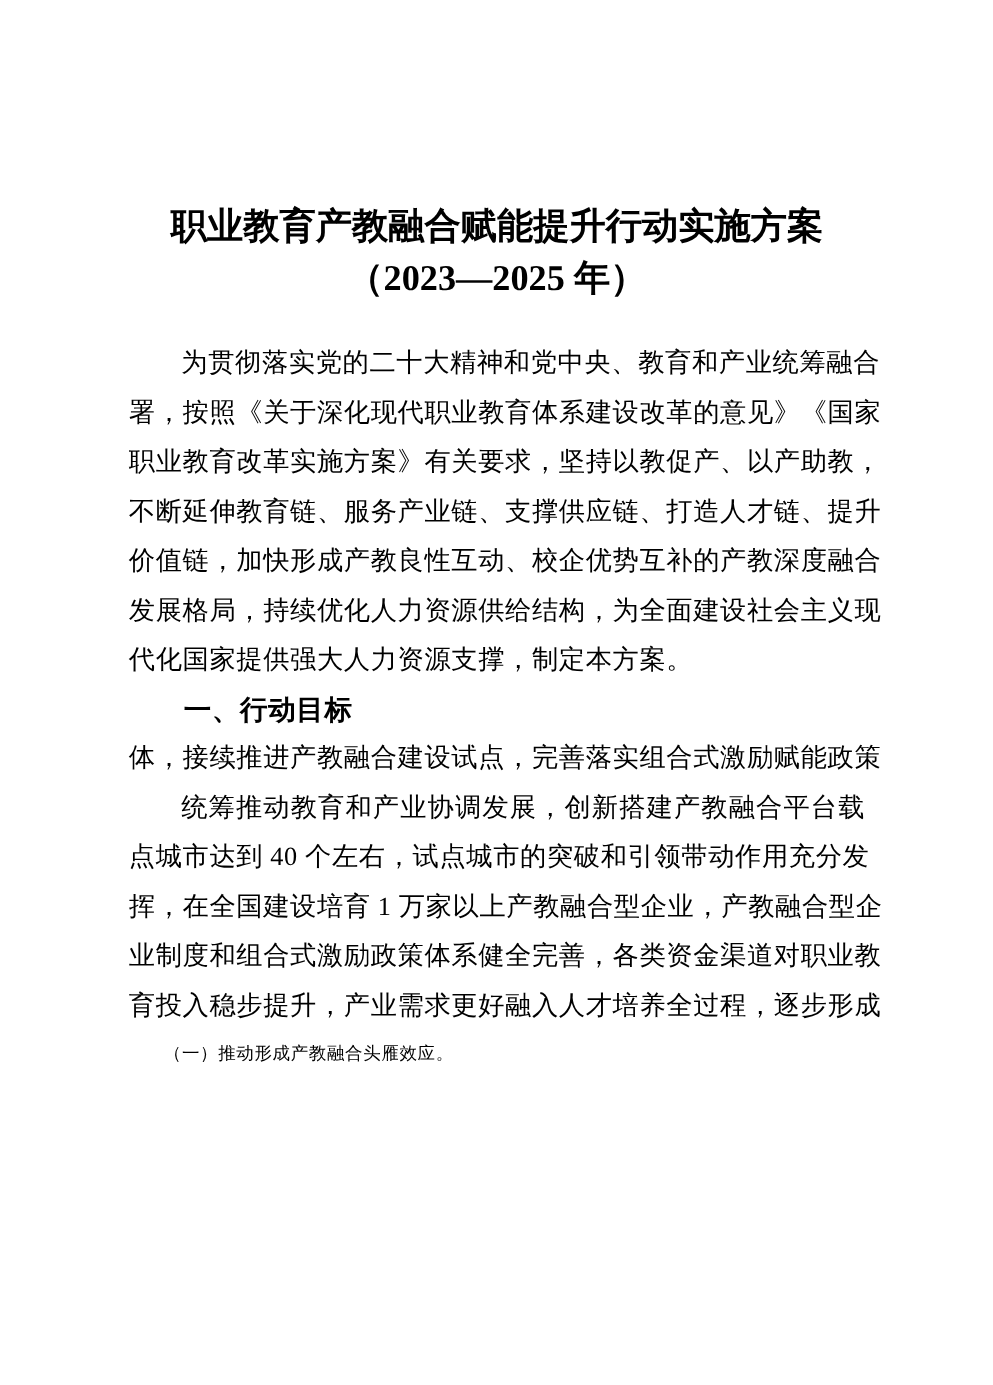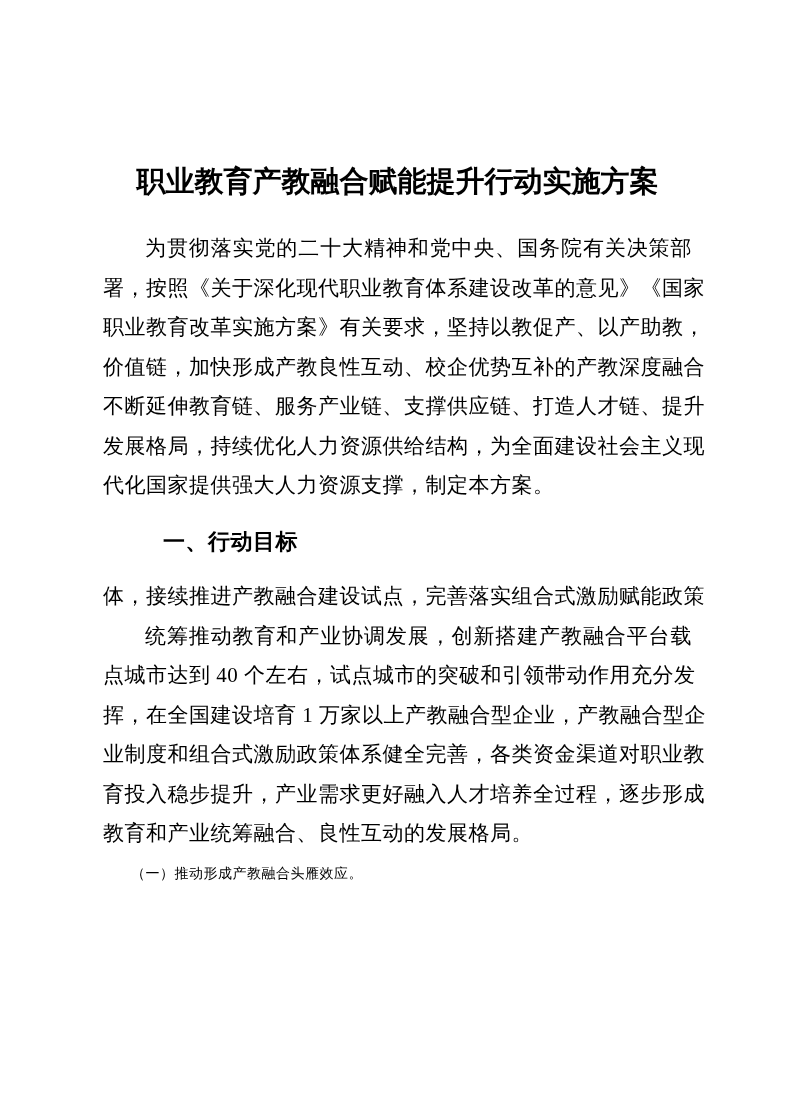--- a/index.html
+++ b/index.html
@@ -46,61 +46,61 @@
   .line.para-last {
     text-align-last: left;
   }
   .section-heading {
     font-family: "Liberation Sans", "DejaVu Sans", sans-serif;
     font-weight: bold;
     font-size: 22px;
     line-height: 39.5px;
     height: 39.5px;
     text-indent: 2em;
-    margin: 16px;
+    margin: 0;
   }
   .sub-item {
     font-size: 14px;
     line-height: 39.5px;
     height: 39.5px;
     text-indent: 2em;
     font-style: normal;
   }
 </style>
 </head>
 <body>
 
 <div class="page">
 
   <h1 class="doc-title">
     <span class="title-line">职业教育产教融合赋能提升行动实施方案</span>
+    <span class="title-line">（2023—2025 年）</span>
   </h1>
 
   <div class="body-text">
 
     <div class="paragraph">
-      <div class="line para-first">为贯彻落实党的二十大精神和党中央、国务院有关决策部</div>
+      <div class="line para-first">为贯彻落实党的二十大精神和党中央、教育和产业统筹融合</div>
       <div class="line">署，按照《关于深化现代职业教育体系建设改革的意见》《国家</div>
       <div class="line">职业教育改革实施方案》有关要求，坚持以教促产、以产助教，</div>
+      <div class="line">不断延伸教育链、服务产业链、支撑供应链、打造人才链、提升</div>
       <div class="line">价值链，加快形成产教良性互动、校企优势互补的产教深度融合</div>
-      <div class="line">不断延伸教育链、服务产业链、支撑供应链、打造人才链、提升</div>
       <div class="line">发展格局，持续优化人力资源供给结构，为全面建设社会主义现</div>
       <div class="line para-last">代化国家提供强大人力资源支撑，制定本方案。</div>
     </div>
 
     <h2 class="section-heading">一、行动目标</h2>
 
     <div class="paragraph">
       <div class="line">体，接续推进产教融合建设试点，完善落实组合式激励赋能政策</div>
       <div class="line para-first">统筹推动教育和产业协调发展，创新搭建产教融合平台载</div>
       <div class="line">点城市达到 40 个左右，试点城市的突破和引领带动作用充分发</div>
       <div class="line">挥，在全国建设培育 1 万家以上产教融合型企业，产教融合型企</div>
       <div class="line">业制度和组合式激励政策体系健全完善，各类资金渠道对职业教</div>
       <div class="line">育投入稳步提升，产业需求更好融入人才培养全过程，逐步形成</div>
-      <div class="line para-last">教育和产业统筹融合、良性互动的发展格局。</div>
     </div>
 
 
     <div class="sub-item">（一）推动形成产教融合头雁效应。</div>
 
   </div>
 
 </div>
 
 </body></html>

